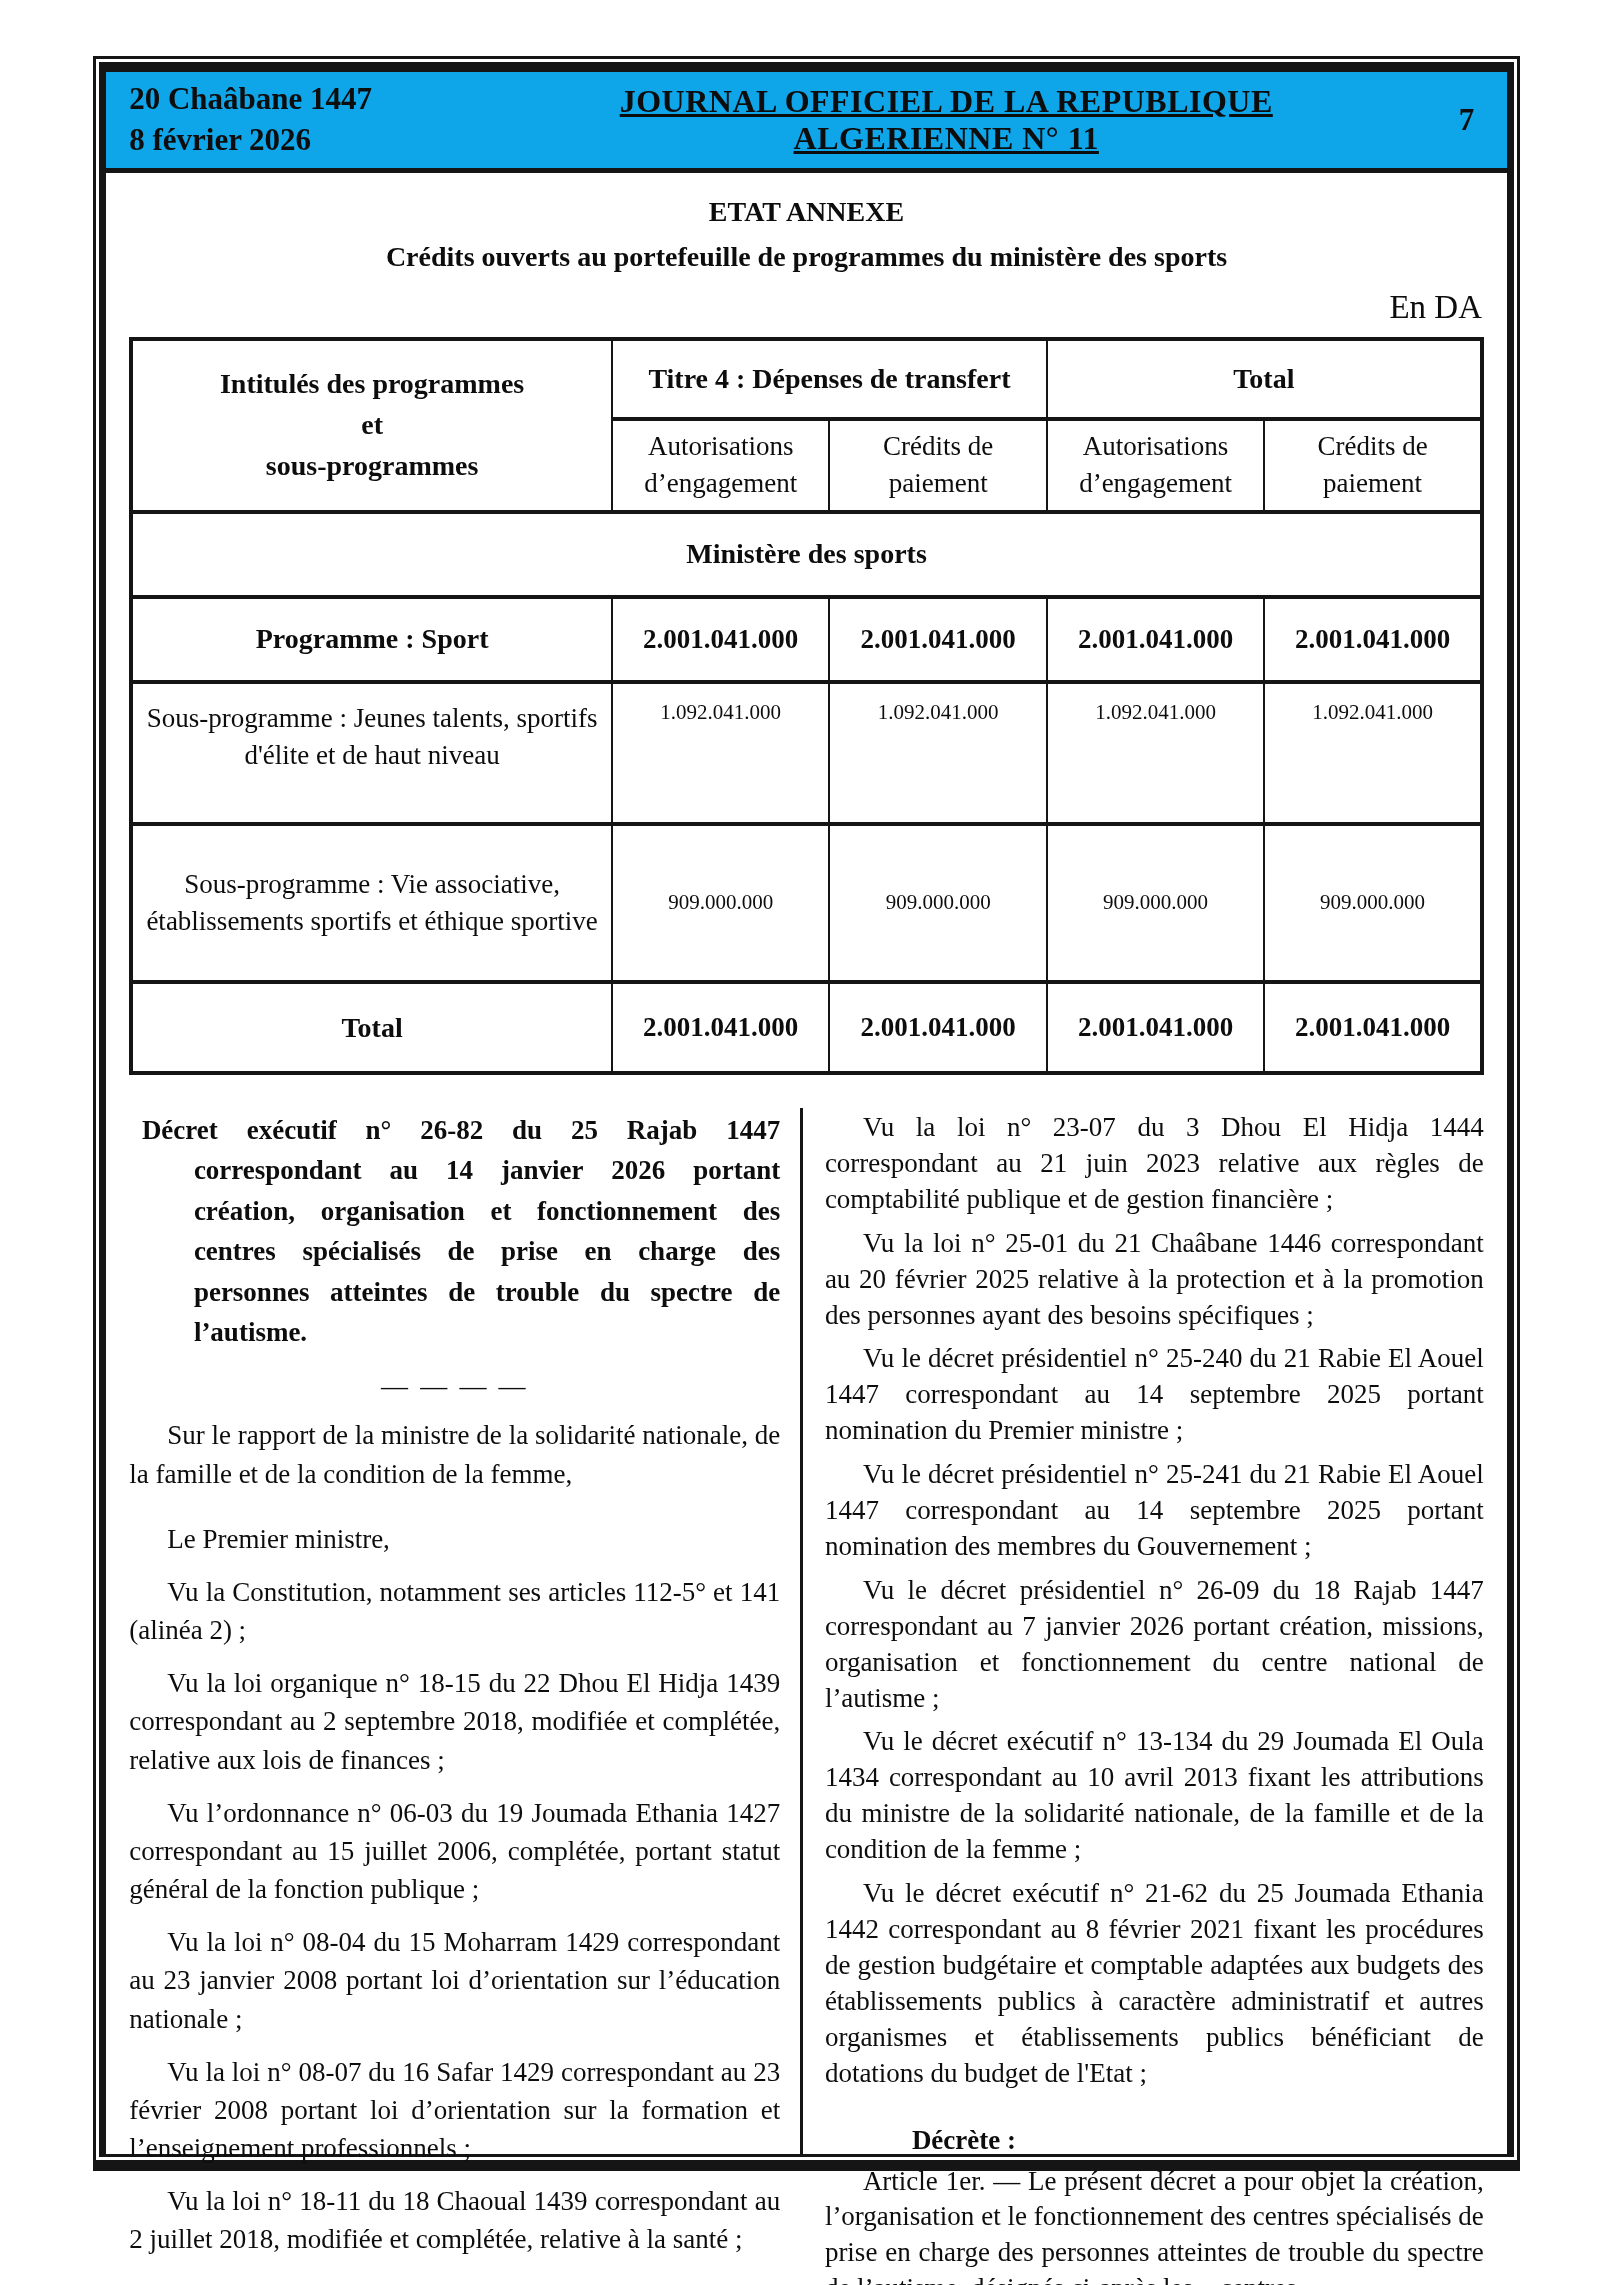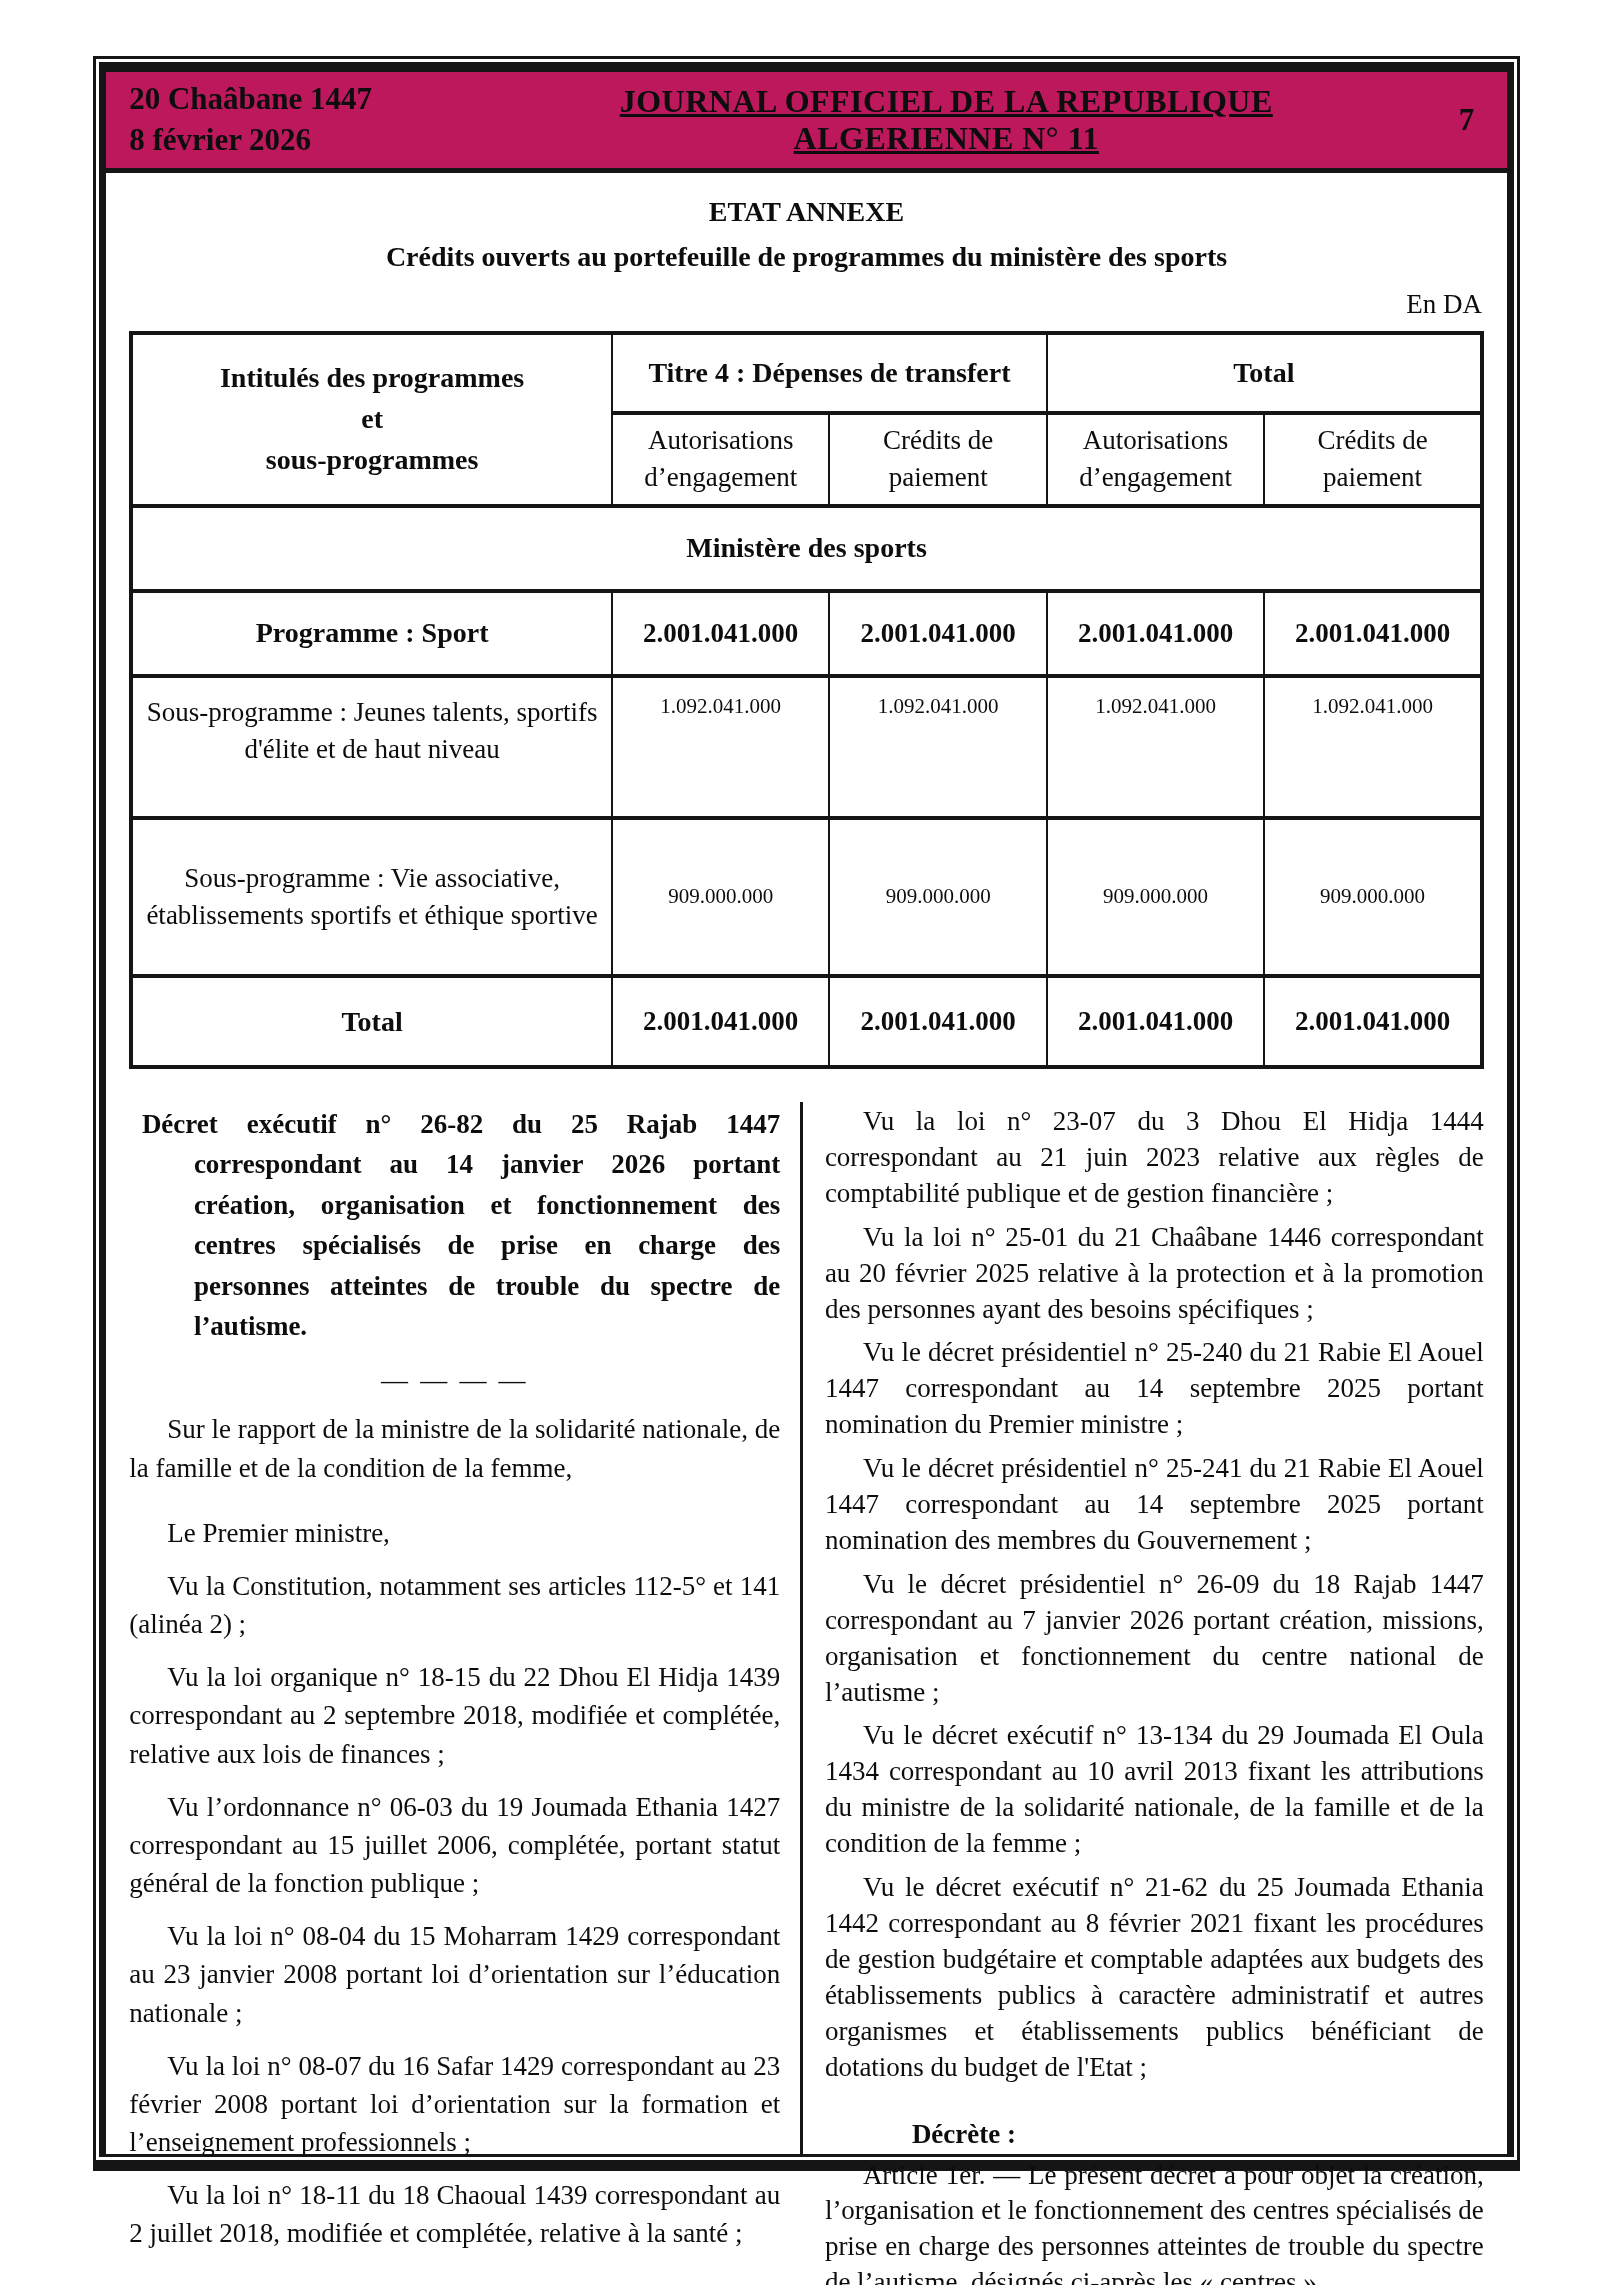--- a/index.html
+++ b/index.html
@@ -22,21 +22,21 @@
   .frame-inner {
     box-sizing:border-box;
     width:100%; height:100%;
     border:7.2px solid #151515;
     border-top-width:10px;
     border-bottom-width:3.6px;
     display:flex; flex-direction:column;
   }
   
   .band {
-    background:#be185d;
+    background:#0ea5e9;
     border-bottom:5.4px solid #151515;
     height:96px;
     display:flex; align-items:center;
     flex:0 0 auto;
   }
   .band-left {
     width:389px; padding-left:23.5px;
     font-weight:bold; font-size:31px; line-height:1.3;
   }
   .band-center {
@@ -51,21 +51,21 @@
   }
   
   .content {
     flex:1 1 auto;
     padding:0 23.5px;
     display:flex; flex-direction:column;
     min-height:0;
   }
   .annex-title   { text-align:center; font-weight:bold; font-size:28px; margin-top:23.5px; }
   .annex-subtitle{ text-align:center; font-weight:bold; font-size:28px; margin-top:12.7px; }
-  .currency      { text-align:right; font-size:27px; margin:16.3px 1.8px 11px 0; }
+  .currency      { text-align:right; font-size:33px; margin:16.3px 1.8px 11px 0; }
   
   table.credits {
     width:100%;
     border-collapse:collapse;
     border:4.5px solid #151515;
     table-layout:fixed;
   }
   table.credits th, table.credits td {
     border-left:2.7px solid #151515;
     border-right:2.7px solid #151515;

